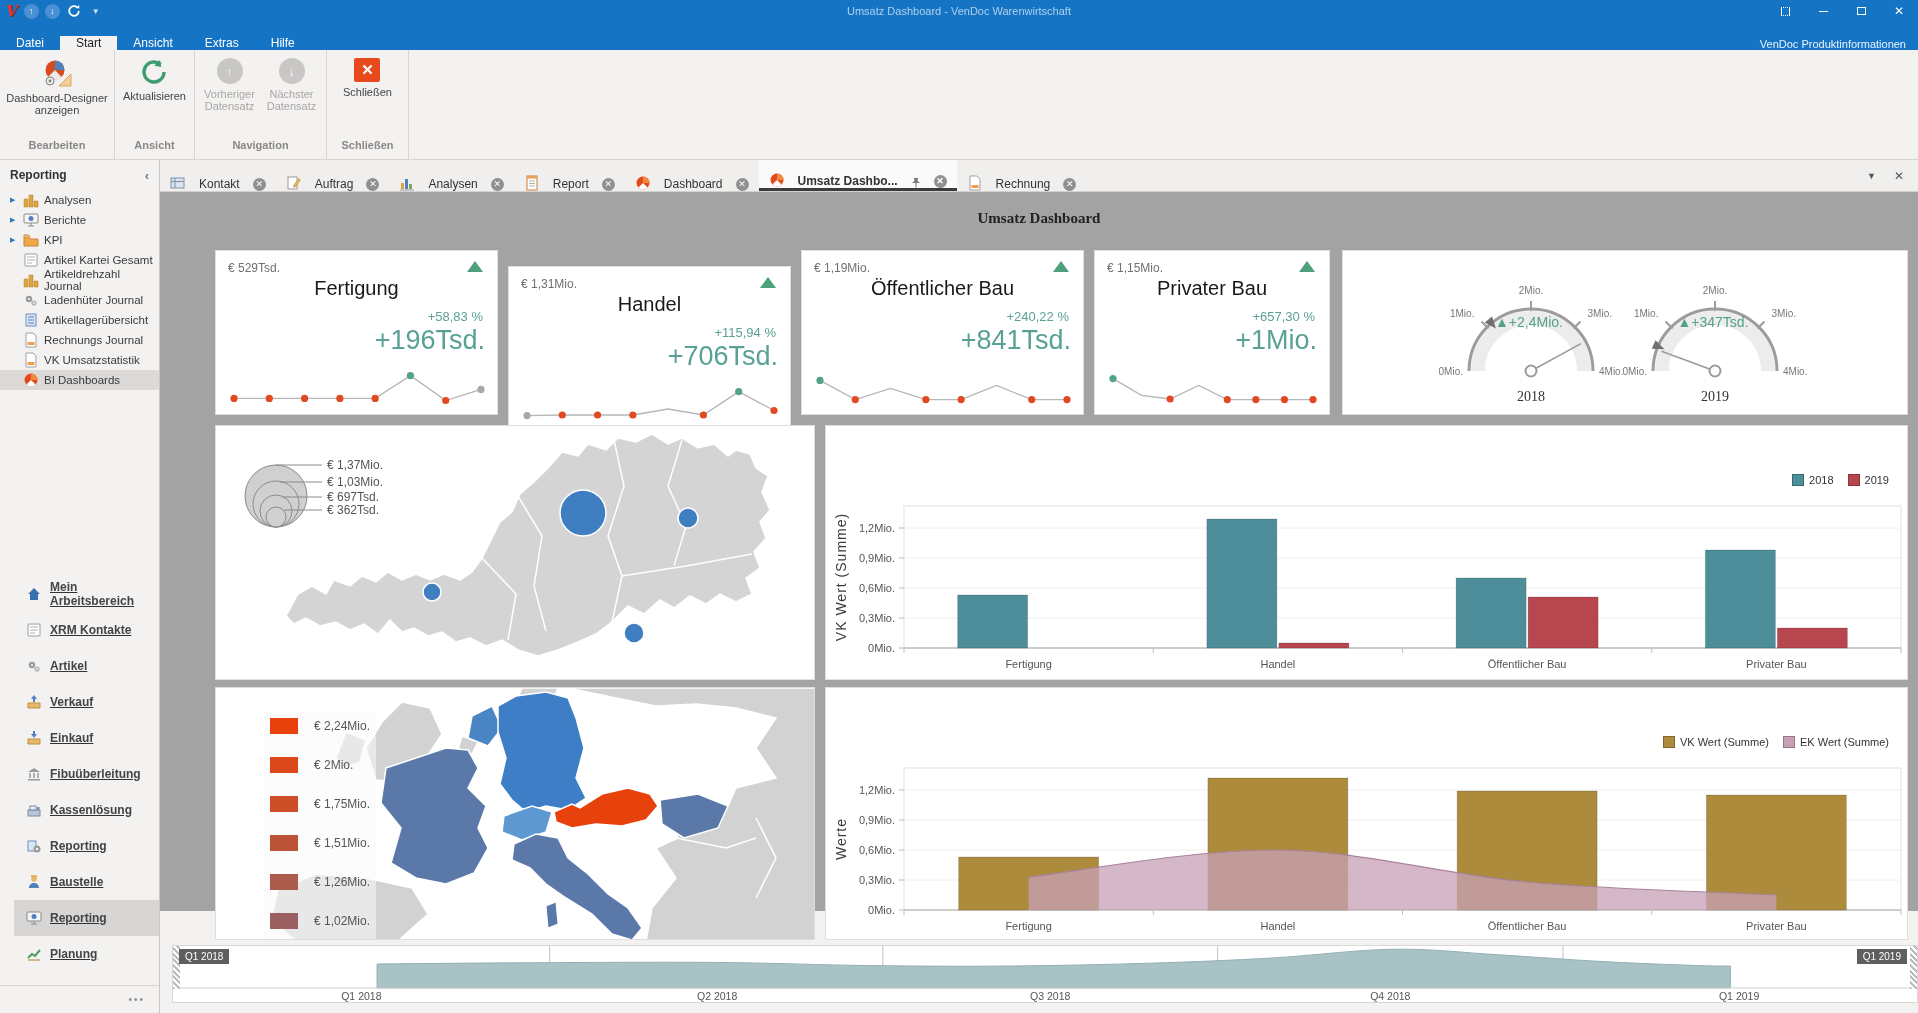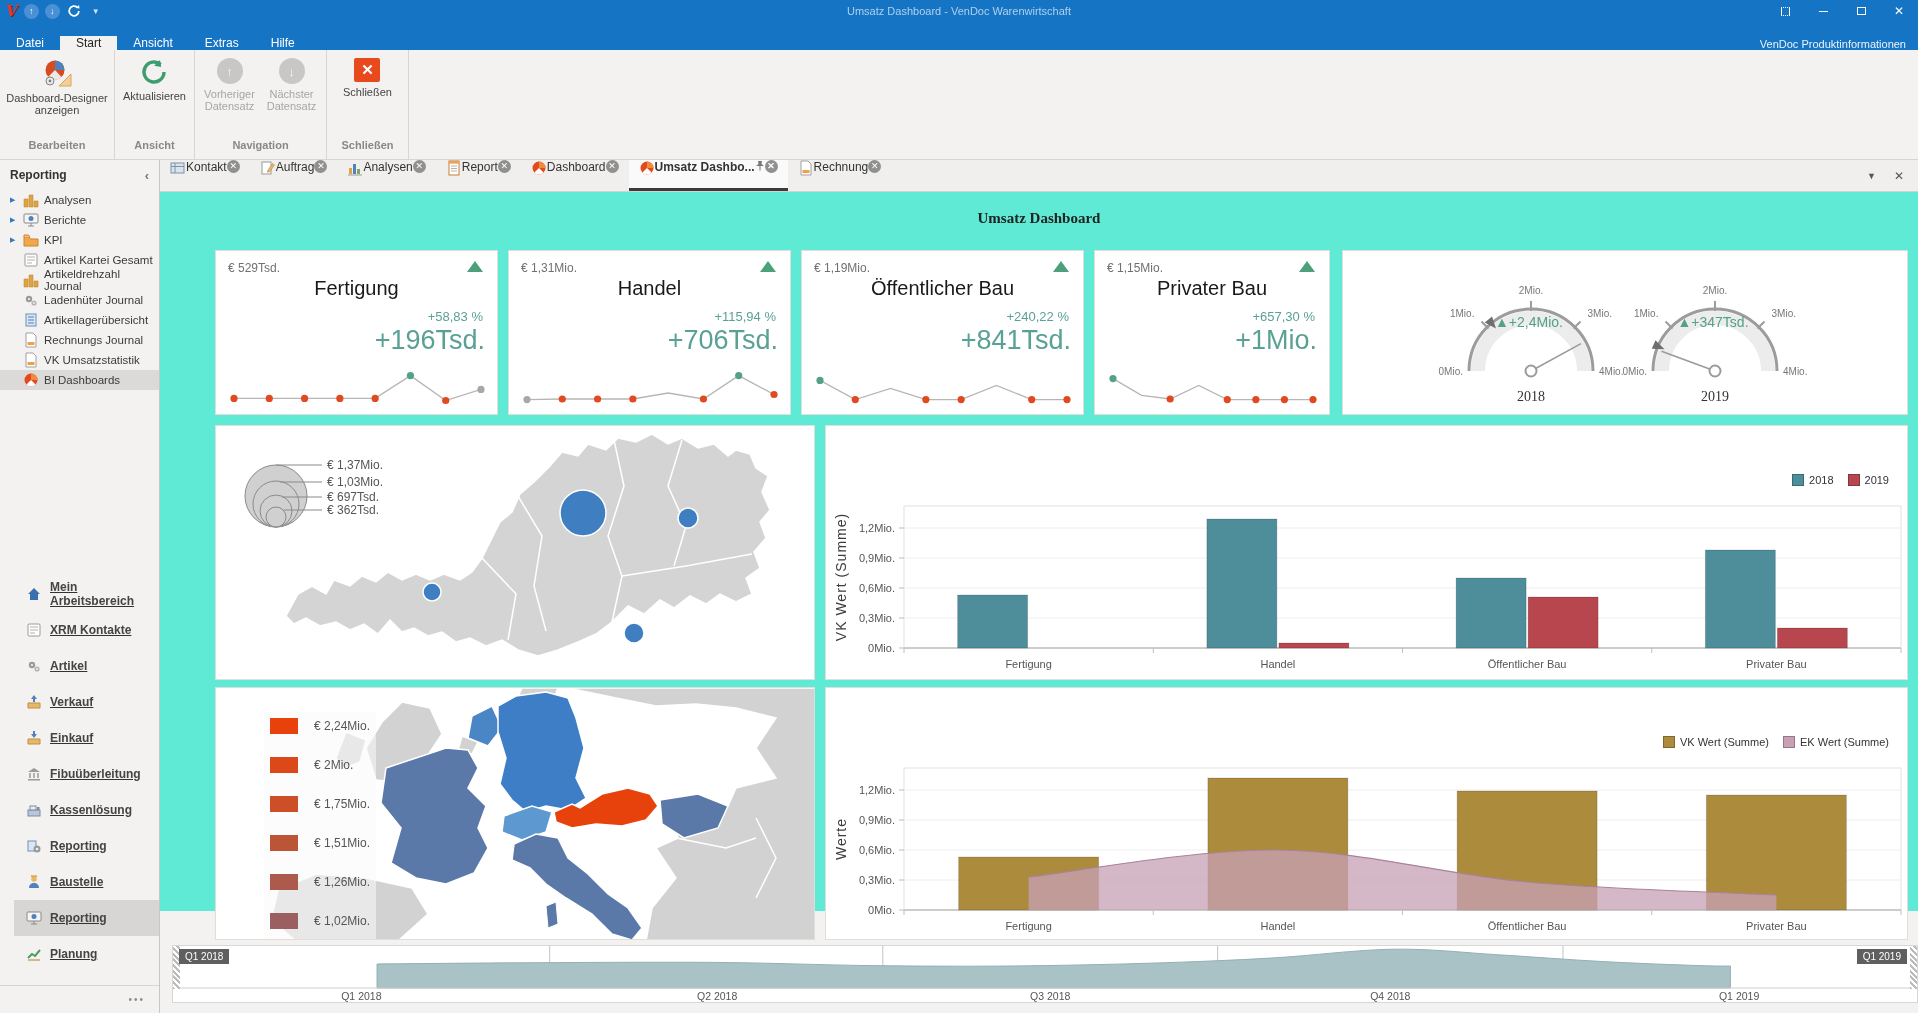--- a/index.html
+++ b/index.html
@@ -50,27 +50,27 @@
   .texp { width:8px; color:#2f7cc0; font-size:7px; }
   .navitem { height:36px; display:flex; align-items:center; gap:8px; padding-left:12px;
     font-size:12px; font-weight:bold; color:#444; }
   .navitem.sel { background:#d8d6d4; }
   .sbfoot { position:absolute; bottom:0; left:0; right:0; height:28px; border-top:1px solid #d8d6d4;
     display:flex; align-items:center; justify-content:flex-end; padding-right:14px; color:#8a8a8a; font-size:10px; letter-spacing:2px; }
   .i { flex:0 0 16px; width:16px; height:16px; }
   
   .tabstrip { position:absolute; left:160px; top:160px; width:1758px; height:32px; background:#f0efed;
     border-bottom:1px solid #d4d2d0; display:flex; align-items:stretch; }
-  .tab { display:flex; align-items:flex-start; gap:0; padding:0 10px; font-size:12px; color:#333; position:relative; }
+  .tab { display:flex; align-items:flex-end; gap:13px; padding:0 10px; font-size:12px; color:#333; position:relative; }
   .tab.active { background:#fafafa; border-bottom:3px solid #3c3c3c; font-weight:bold; }
   .tclose { width:13px; height:13px; border-radius:50%; background:#909090; color:#fff; font-size:9px;
     line-height:13px; text-align:center; }
   .tsright { margin-left:auto; display:flex; align-items:center; gap:18px; padding-right:14px; color:#555; }
   
-  .content { position:absolute; left:160px; top:192px; width:1758px; height:719px; background:#5eead4; }
+  .content { position:absolute; left:160px; top:192px; width:1758px; height:719px; background:#a3a3a3; }
   .dtitle { position:absolute; left:0; top:18px; width:100%; text-align:center; font-size:15px; font-weight:bold; color:#222;
     font-family:"Liberation Serif", serif; }
   .panel { position:absolute; background:#fff; border:1px solid #e0deda; overflow:hidden; }
   
   .kcur { position:absolute; left:12px; top:10px; font-size:12px; color:#707070; }
   .ktri { position:absolute; right:14px; top:10px; width:0; height:0; border-left:8px solid transparent;
     border-right:8px solid transparent; border-bottom:11px solid #4da07c; }
   .kname { position:absolute; left:0; top:26px; width:100%; text-align:center; font-size:20px; color:#1a1a1a; }
   .kpct { position:absolute; right:14px; top:58px; font-size:13px; color:#5aa195; }
   .kdelta { position:absolute; right:12px; top:74px; font-size:27px; color:#5aa195; }
@@ -466,21 +466,21 @@
         <circle cx="8" cy="34.4" r="3.6" fill="#e14921"></circle>
         <circle cx="43.285714285714285" cy="34.4" r="3.6" fill="#e14921"></circle>
         <circle cx="78.57142857142857" cy="34.4" r="3.6" fill="#e14921"></circle>
         <circle cx="113.85714285714286" cy="34.4" r="3.6" fill="#e14921"></circle>
         <circle cx="149.14285714285714" cy="34.4" r="3.6" fill="#e14921"></circle>
         <circle cx="184.42857142857142" cy="11.600000000000001" r="3.6" fill="#53a189"></circle>
         <circle cx="219.71428571428572" cy="36.5" r="3.6" fill="#e14921"></circle>
         <circle cx="255" cy="25.4" r="3.6" fill="#a8a8a8"></circle>
       </svg>
   </div>
-  <div class="panel" id="card1" style="left:348px; top:58px; width:283px; height:165px">
+  <div class="panel" id="card1" style="left:348px; top:74px; width:283px; height:165px">
     <div class="kcur">€ 1,31Mio.</div>
     <div class="ktri"></div>
     <div class="kname">Handel</div>
     <div class="kpct">+115,94 %</div>
     <div class="kdelta">+706Tsd.</div>
     <svg class="kspark" width="263" height="44">
         <polyline points="8,35.6 43.285714285714285,35 78.57142857142857,35 113.85714285714286,35 149.14285714285714,29 184.42857142857142,35 219.71428571428572,11.600000000000001 255,30.5" fill="none" stroke="#b6b6b6" stroke-width="1.3"></polyline>
         <circle cx="8" cy="35.6" r="3.6" fill="#a8a8a8"></circle>
         <circle cx="43.285714285714285" cy="35" r="3.6" fill="#e14921"></circle>
         <circle cx="78.57142857142857" cy="35" r="3.6" fill="#e14921"></circle>

